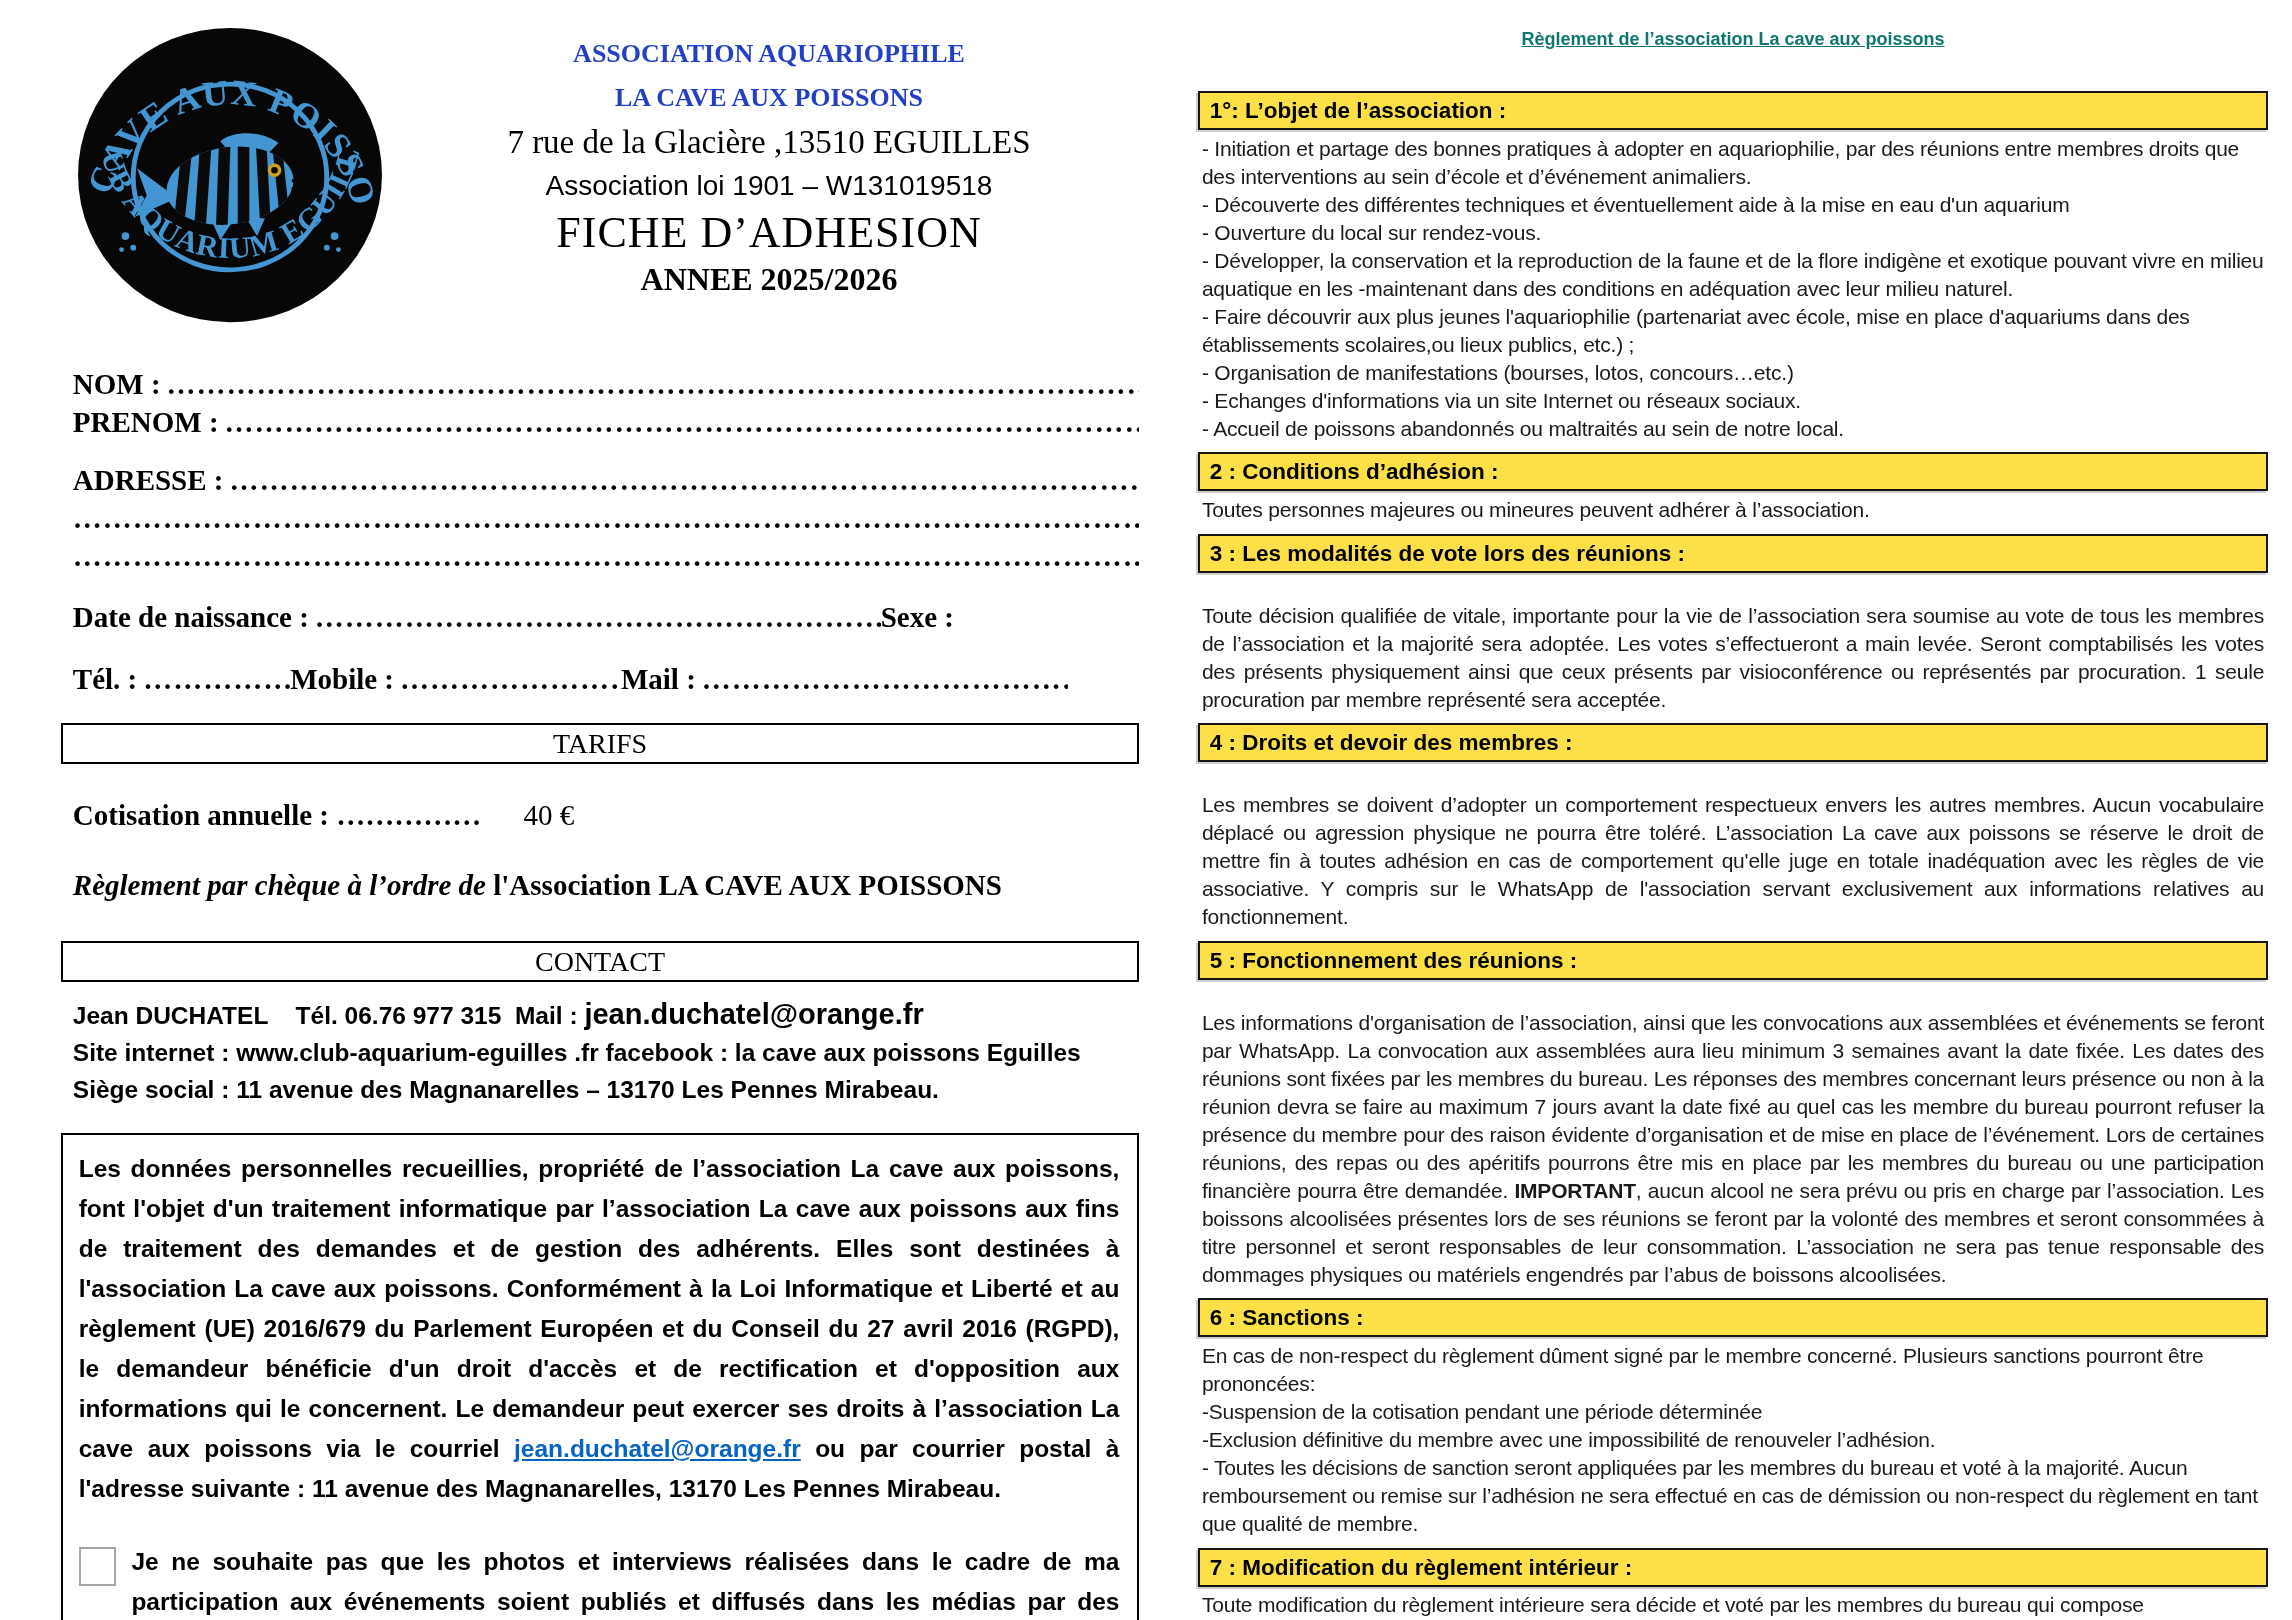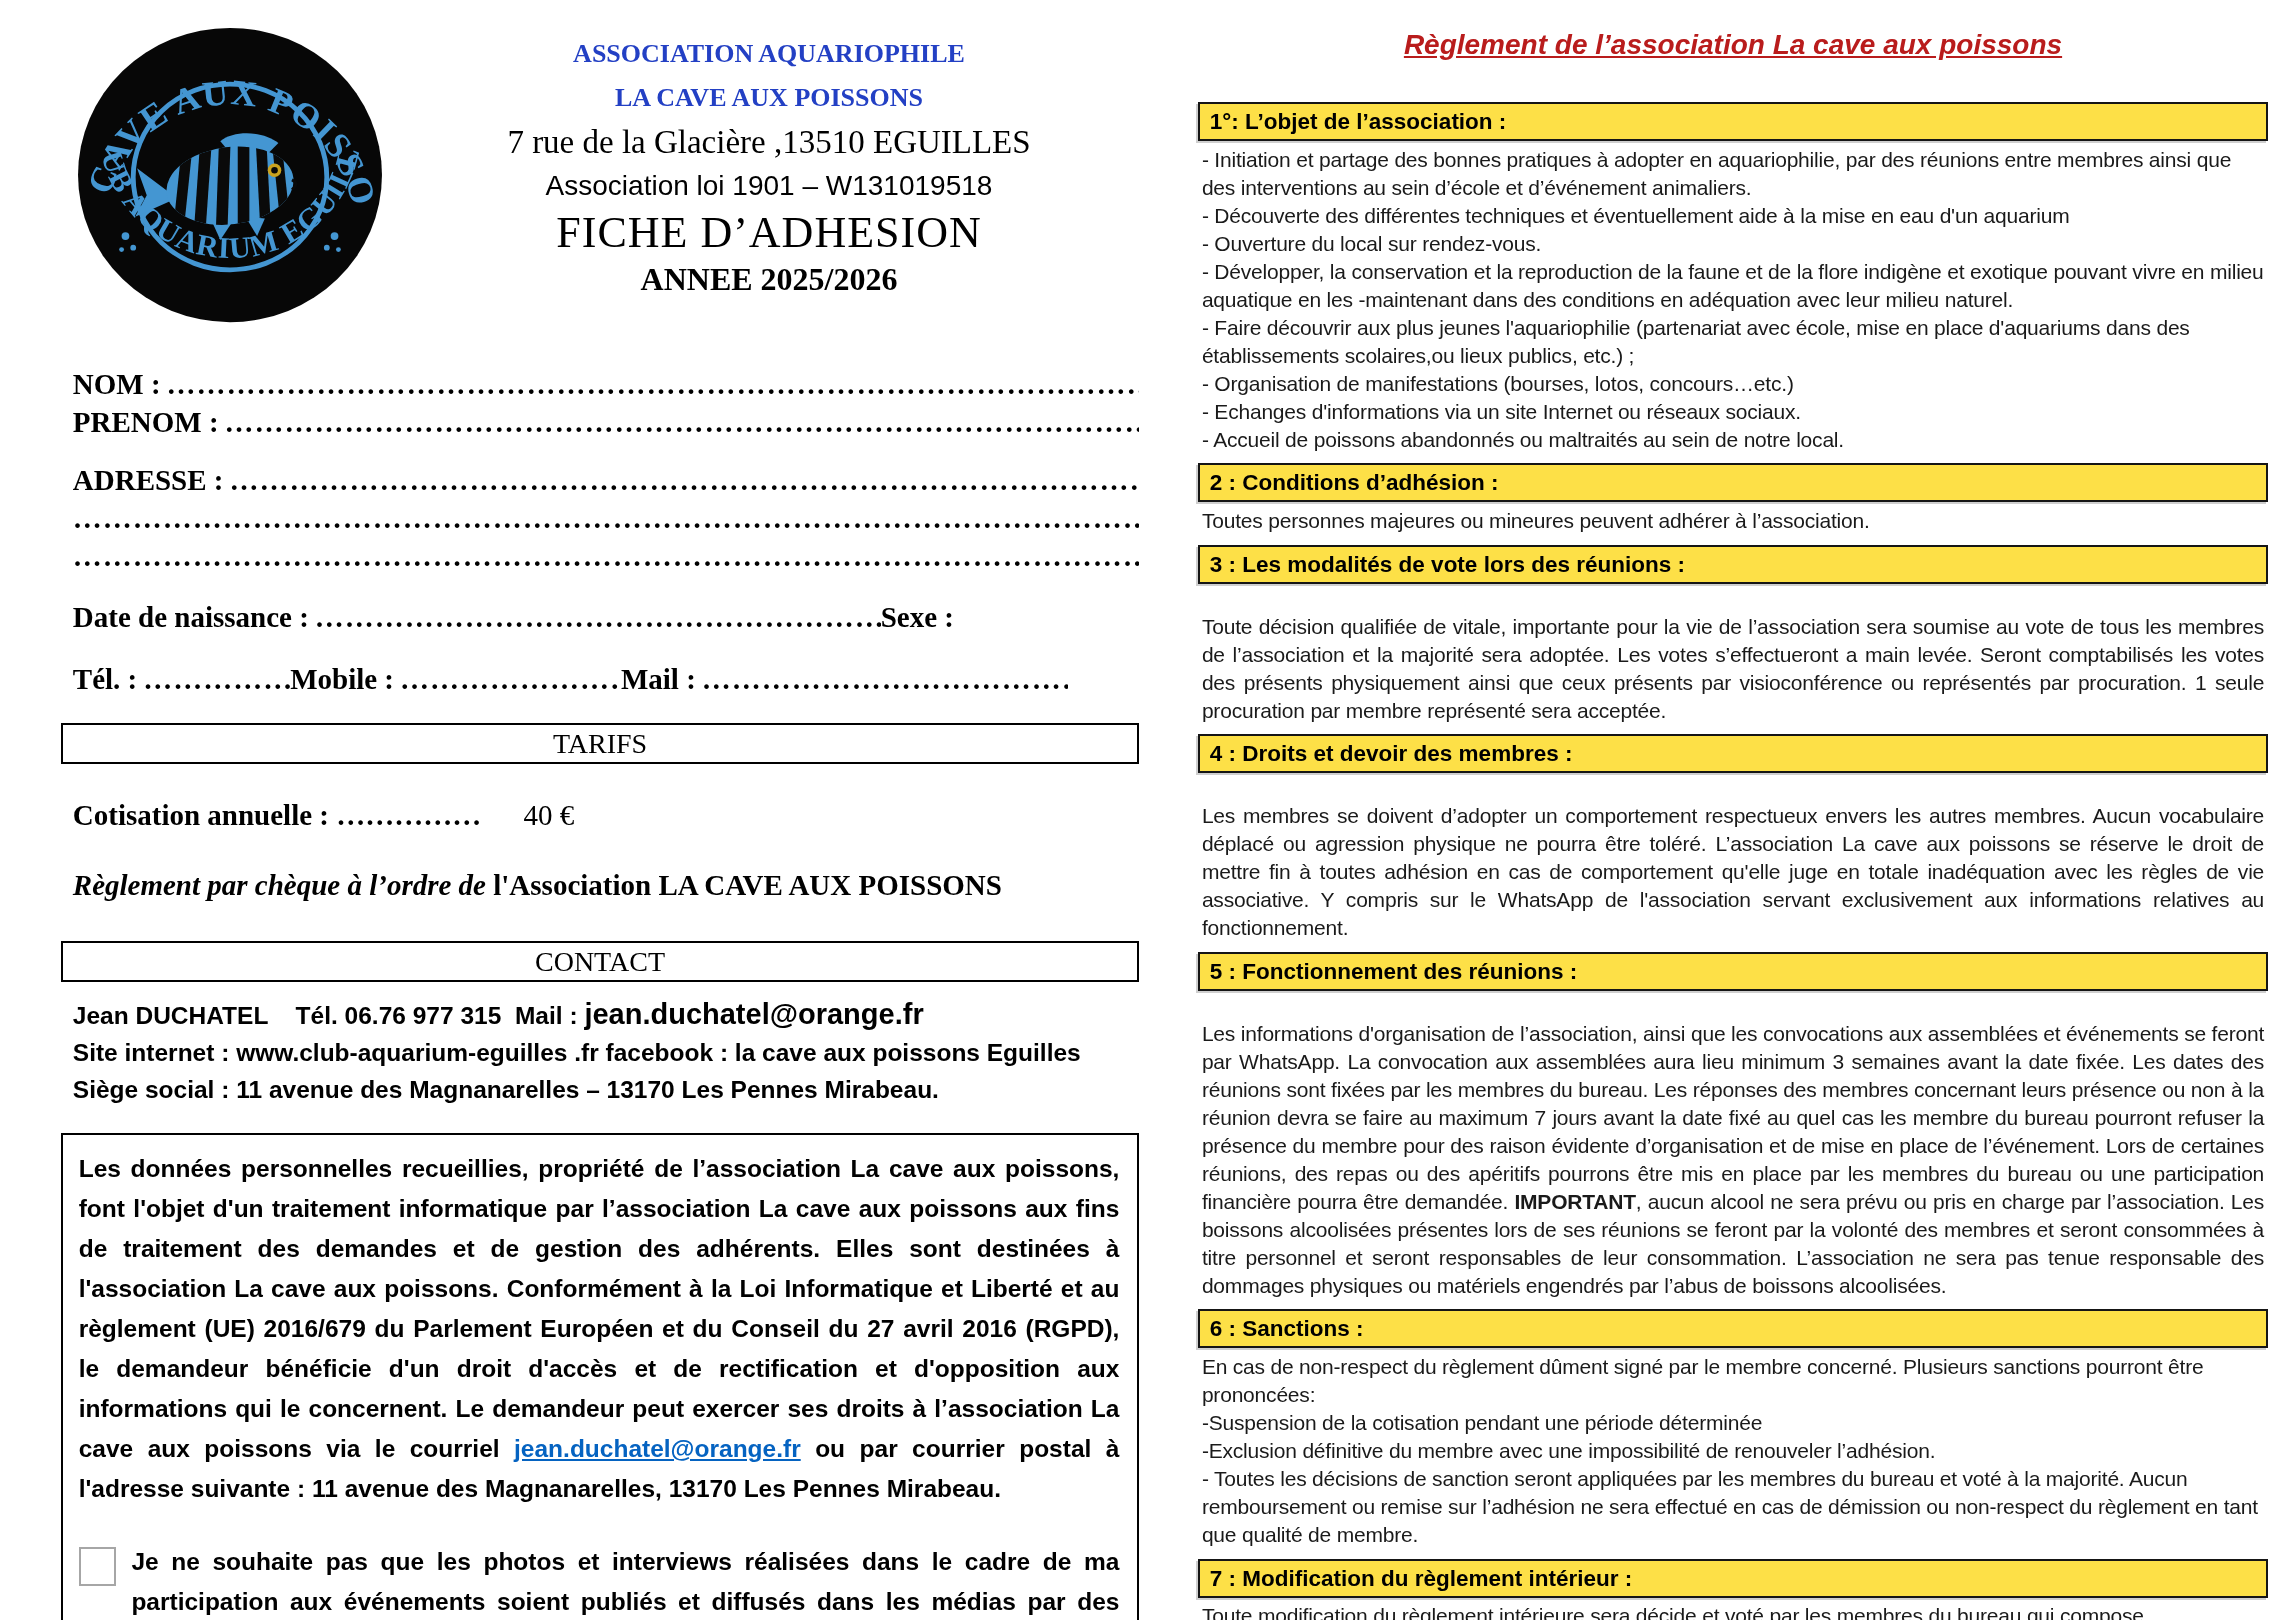--- a/index.html
+++ b/index.html
@@ -35,21 +35,21 @@
   .contact-lines{margin-top:13.7px;font-weight:bold;font-size:24.5px;line-height:37px;padding-left:11.8px;}
   .email-big{font-size:29px;}
 
   .gdpr{margin-top:25.5px;border:2.9px solid #000;padding:13.7px 17.6px 19.6px 15.7px;font-weight:bold;font-size:24.5px;line-height:40px;text-align:justify;}
   .gdpr .link{color:#0563C1;text-decoration:underline;}
   .consent{margin-top:33px;}
   .checkbox{float:left;width:33px;height:35px;border:2px solid #a6a6a6;margin:4.9px 15.7px 0 0;background:#fff;}
 
   
   .col-right{position:absolute;left:1198px;top:29px;width:1070px;color:#1a1a1a;}
-  .r-title{text-align:center;font-weight:bold;font-size:28px;text-decoration:underline;color:#b91c1c;margin-bottom:41px;font-style:italic;}
+  .r-title{text-align:center;font-weight:bold;font-size:18px;text-decoration:underline;color:#0f766e;margin-bottom:41px;}
   .sec-h{border:2px solid #151515;font-weight:bold;font-size:22.5px;line-height:29px;padding:2.9px 9.8px;color:#000;background:#fde047;box-shadow:-2px 2px 0 #cfcfcf;}
   .sec-b{font-size:21px;line-height:28px;letter-spacing:-0.2px;padding:4.9px 3.9px 9.8px 3.9px;}
   .sec-b p{margin:0;}
   .just{text-align:justify;margin-top:24px;}
 </style>
 </head>
 <body>
 
 <div class="col-left">
 
@@ -176,21 +176,21 @@
     </div>
   </div>
 
 </div>
 
 <div class="col-right">
   <div class="r-title">Règlement de l’association La cave aux poissons</div>
 
   <div class="sec-h">1°: L’objet de l’association :</div>
   <div class="sec-b">
-      <p>- Initiation et partage des bonnes pratiques à adopter en aquariophilie, par des réunions entre membres ainsi que des interventions au sein d’école et d’événement animaliers.</p>
+      <p>- Initiation et partage des bonnes pratiques à adopter en aquariophilie, par des réunions entre membres droits que des interventions au sein d’école et d’événement animaliers.</p>
       <p>- Découverte des différentes techniques et éventuellement aide à la mise en eau d'un aquarium</p>
       <p> - Ouverture du local sur rendez-vous.</p>
       <p>- Développer, la conservation et la reproduction de la faune et de la flore indigène et exotique pouvant vivre en milieu aquatique en les -maintenant dans des conditions en adéquation avec leur milieu naturel.</p>
       <p>- Faire découvrir aux plus jeunes l'aquariophilie (partenariat avec école, mise en place d'aquariums dans des établissements scolaires,ou lieux publics, etc.) ;</p>
       <p>- Organisation de manifestations (bourses, lotos, concours…etc.)</p>
       <p>- Echanges d'informations via un site Internet ou réseaux sociaux.</p>
       <p>- Accueil de poissons abandonnés ou maltraités au sein de notre local.</p>
     </div>
 
   <div class="sec-h">2 : Conditions d’adhésion :</div>

